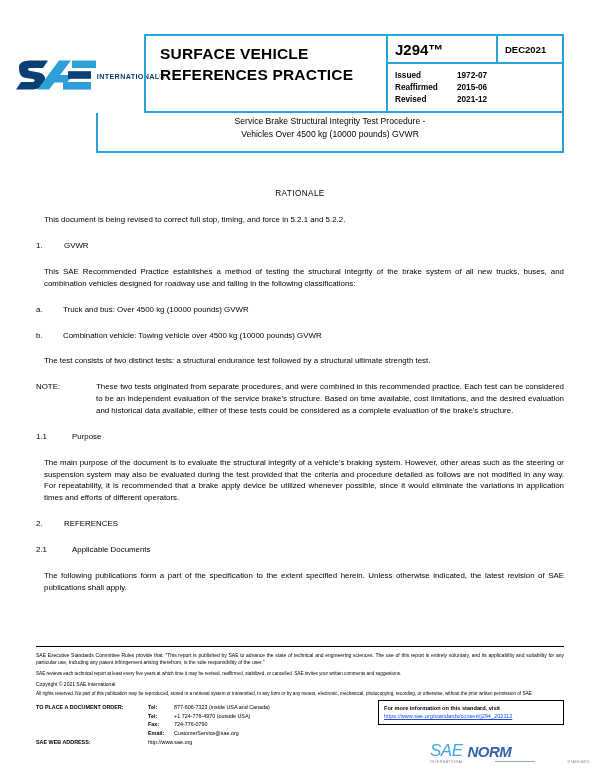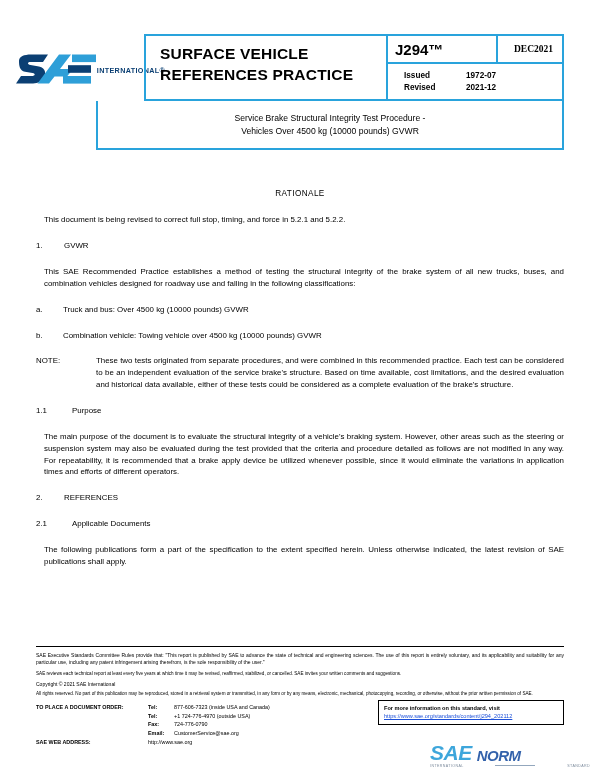--- a/index.html
+++ b/index.html
@@ -97,28 +97,27 @@
     padding-left: 7px;
     font-size: 15px;
     font-weight: bold;
     box-sizing: border-box;
   }
   .meta-date {
     flex: 0 0 64px;
     height: 100%;
     display: flex;
     align-items: center;
-    padding-left: 16px;
+    padding-left: 7px;
     font-size: 9.5px;
     font-weight: bold;
     box-sizing: border-box;
-    font-family: Liberation Serif, serif;
   }
   .meta-bottom {
-    padding: 6px 7px 5px 16px;
+    padding: 6px 7px 5px 7px;
     font-size: 8.2px;
     line-height: 1.45;
   }
   .meta-line {
     display: flex;
   }
   .meta-label {
     flex: 0 0 62px;
     font-weight: bold;
   }
@@ -129,21 +128,21 @@
     margin-top: 9px;
     font-size: 8.2px;
   }
   .meta-sup .b { font-weight: bold; }
 
   
   .subtitle-box {
     border: 2px solid #29a3dc;
     border-top: none;
     margin-left: 60px;
-    padding: 11px 10px 10px 10px;
+    padding: 2px 10px 10px 10px;
     text-align: center;
     font-size: 8.6px;
     line-height: 1.55;
   }
 
   
   .body {
     position: absolute;
     left: 36px;
     top: 188px;
@@ -265,22 +264,22 @@
     position: absolute;
     left: 430px;
     top: 742px;
     width: 160px;
     height: 30px;
     opacity: 0.92;
     pointer-events: none;
   }
   .wm-row { display:flex; align-items:flex-end; }
   .wm-sae {
-    font-size: 21px;
-    font-weight: bold;
+    font-size: 17px;
+    font-weight: normal;
     font-style: italic;
     color: #2e9fd8;
     letter-spacing: -0.5px;
     line-height: 1;
   }
   .wm-norm {
     font-size: 15px;
     font-weight: bold;
     font-style: italic;
     color: #2255a4;
@@ -335,20 +334,24 @@
           <div class="meta-top">
             <div class="meta-num">J294™</div>
             <div class="meta-date">DEC2021</div>
           </div>
           <div class="meta-bottom">
             <div class="meta-line">
               <span class="meta-label">Issued</span>
               <span class="meta-val">1972-07</span>
             </div>
             <div class="meta-line">
+              <span class="meta-label">Reaffirmed</span>
+              <span class="meta-val">2015-06</span>
+            </div>
+            <div class="meta-line">
               <span class="meta-label">Revised</span>
               <span class="meta-val">2021-12</span>
             </div>
           </div>
         </div>
       </div>
     </div>
 
     <div class="subtitle-box">
       <div>Service Brake Structural Integrity Test Procedure -</div>
@@ -371,20 +374,21 @@
 
     <div class="listitem">
       <span class="mark">a.</span>
       <span class="txt">Truck and bus: Over 4500 kg (10000 pounds) GVWR</span>
     </div>
     <div class="listitem">
       <span class="mark">b.</span>
       <span class="txt">Combination vehicle: Towing vehicle over 4500 kg (10000 pounds) GVWR</span>
     </div>
 
+    <div class="para">The test consists of two distinct tests: a structural endurance test followed by a structural ultimate strength test.</div>
 
     <div class="note">
       <span class="lbl">NOTE:</span>
       <span class="txt">These two tests originated from separate procedures, and were combined in this recommended practice. Each test can be considered to be an independent evaluation of the service brake's structure. Based on time available, cost limitations, and the desired evaluation and historical data available, either of these tests could be considered as a complete evaluation of the brake's structure.</span>
     </div>
 
     <div class="sec">
       <span class="sec-num wide">1.1</span>
       <span class="sec-text">Purpose</span>
     </div>

